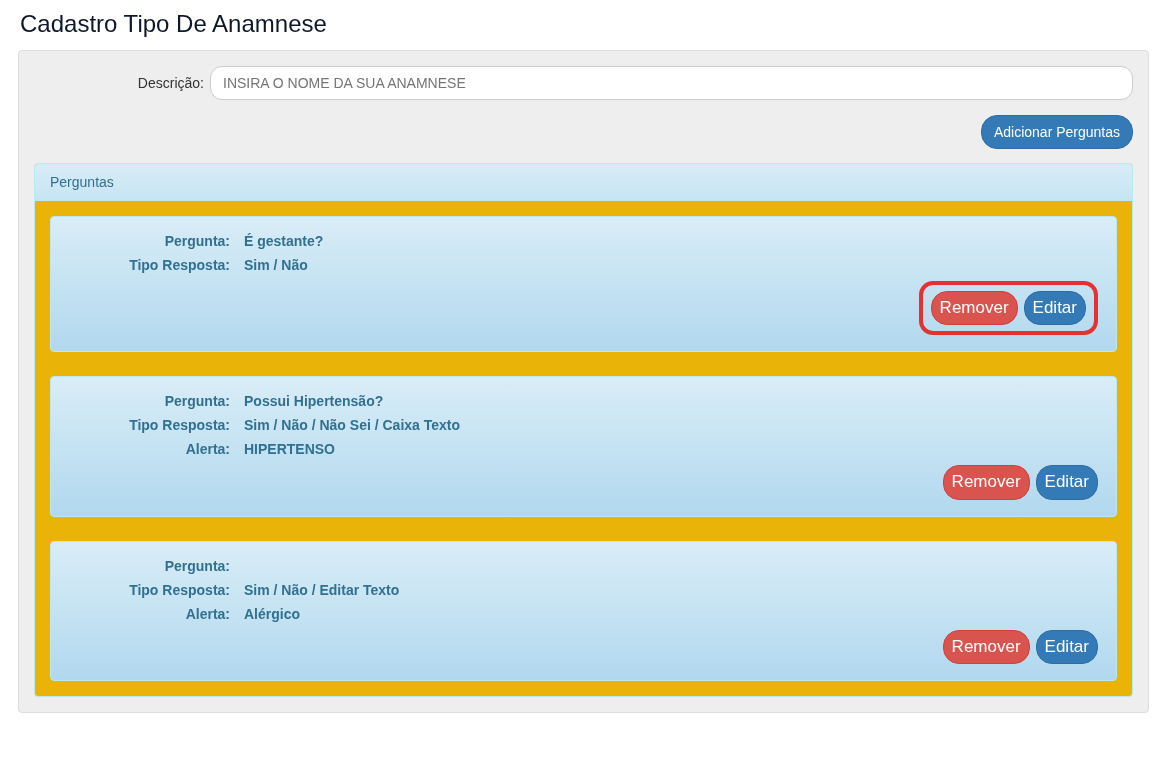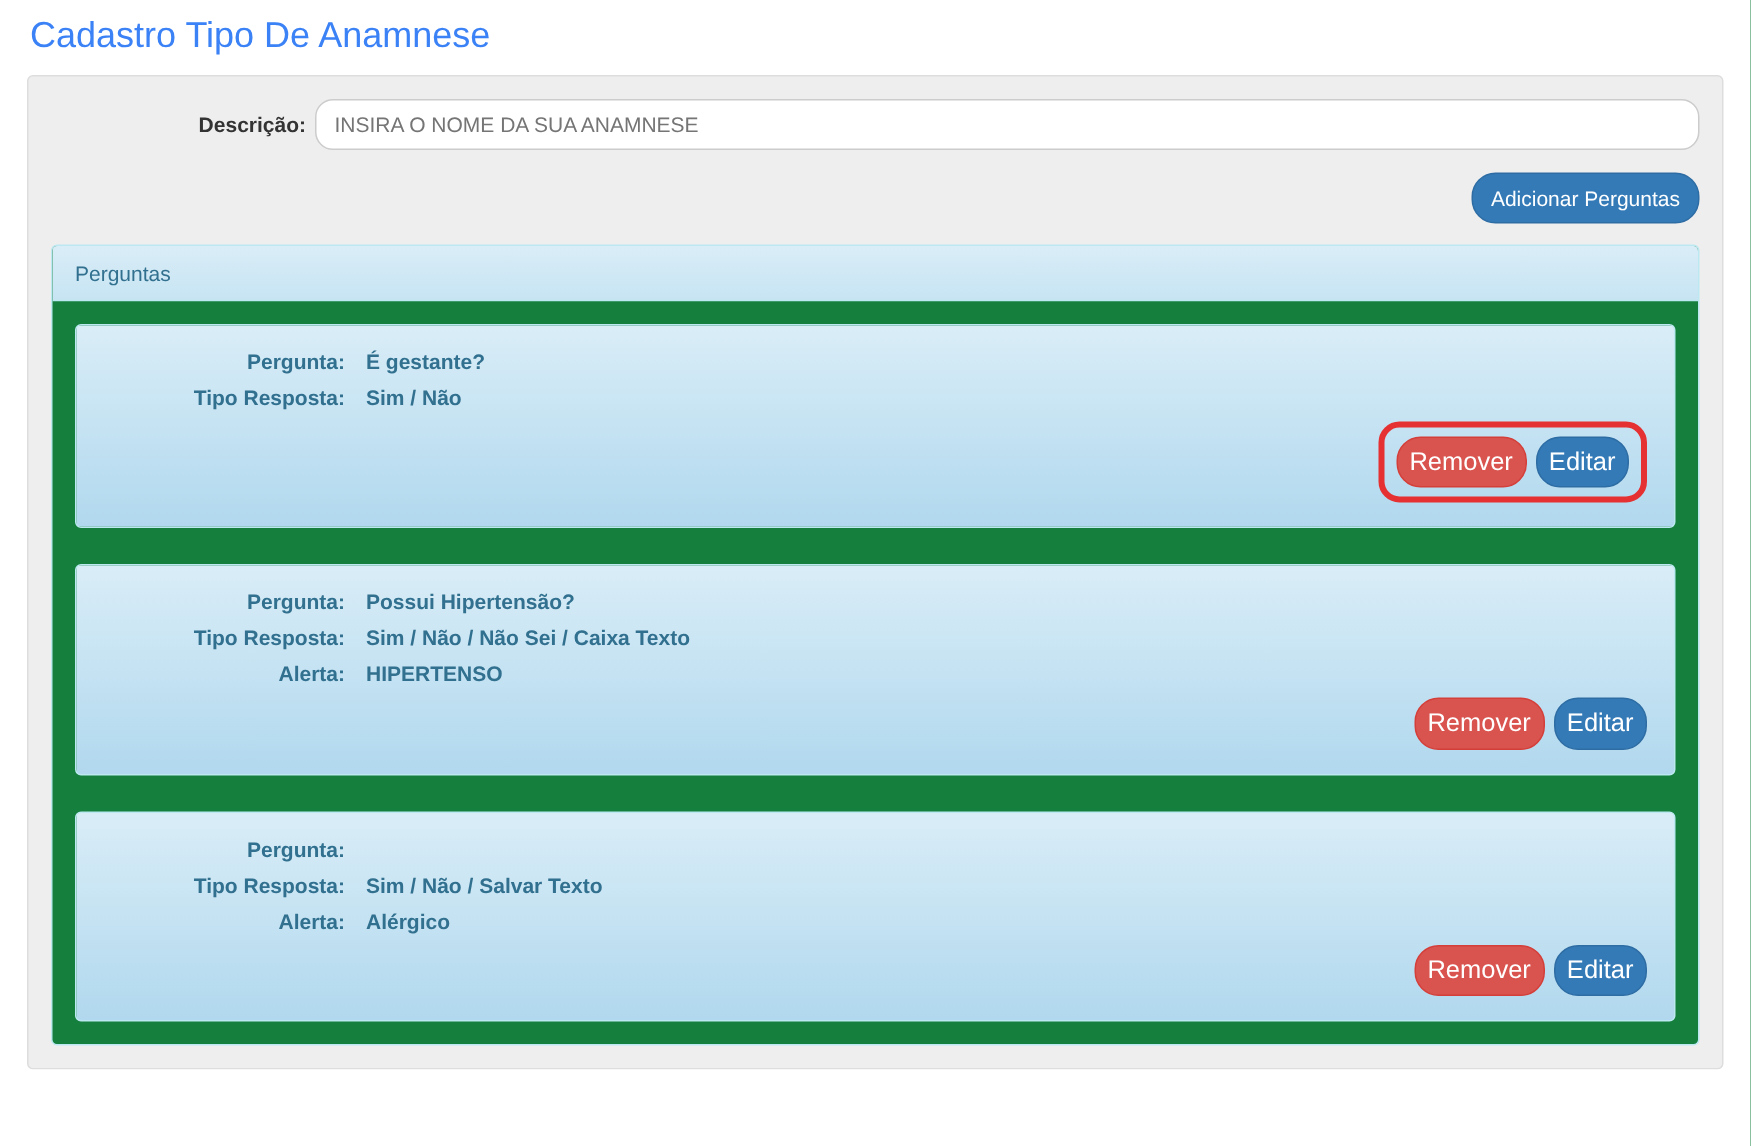--- a/index.html
+++ b/index.html
@@ -1,28 +1,28 @@
 <!DOCTYPE html>
 <html><head>
 <meta charset="utf-8">
 <style>
   * { box-sizing: border-box; margin: 0; padding: 0; }
   body { font-family: "Helvetica Neue", Helvetica, Arial, sans-serif; font-size: 14px; background: #fff; color: #333; }
-  .page-title { font-size: 24px; color: #3b82f6; font-weight: 500; padding: 10px 20px 8px 20px; }
+  .page-title { font-size: 24px; color: #0f172a; font-weight: 500; padding: 10px 20px 8px 20px; }
   .main-panel { background: #eeeeee; border: 1px solid #ddd; border-radius: 4px; margin: 4px 18px 0 18px; padding: 15px; }
   .form-row { display: flex; align-items: center; margin-bottom: 15px; }
-  .form-label { width: 176px; text-align: right; padding-right: 6px; font-weight: 700; color: #333; font-size: 14px; }
+  .form-label { width: 176px; text-align: right; padding-right: 6px; font-weight: 400; color: #333; font-size: 14px; }
   .form-input { flex: 1; height: 34px; padding: 6px 12px; border: 1px solid #ccc; border-radius: 12px; font-size: 14px; color: #555; background: #fff; }
   .btn { display: inline-block; padding: 6px 12px; font-size: 14px; border-radius: 16px; cursor: pointer; border: 1px solid transparent; color: #fff; line-height: 1.43; font-weight: 400; }
   .btn-primary { background-color: #337ab7; border-color: #2e6da4; }
   .btn-danger  { background-color: #d9534f; border-color: #d43f3a; }
   .btn-success { background-color: #5cb85c; border-color: #4cae4c; }
   .btn-sm { padding: 4px 8px; font-size: 17px; }
   .right-row { display: flex; justify-content: flex-end; margin-bottom: 14px; }
-  .panel { border: 1px solid #bce8f1; border-radius: 4px; background: #15803d; }
+  .panel { border: 1px solid #bce8f1; border-radius: 4px; background: #eab308; }
   .panel-heading { background: linear-gradient(to bottom,#d9edf7 0,#c7e4f3 100%); border-bottom: 1px solid #bce8f1; border-top-left-radius: 3px; border-top-right-radius: 3px; padding: 10px 15px; color: #31708f; font-size: 14px; }
   .panel-body { padding: 15px; }
   .question-card { background: linear-gradient(to bottom,#d9edf7 0,#b1d8ee 100%); border: 1px solid #bce8f1; border-radius: 4px; padding: 16px 18px; margin-bottom: 24px; position: relative; }
   .question-card:last-child { margin-bottom: 0; }
   .q-row { display: flex; margin-bottom: 8px; }
   .q-label { width: 175px; text-align: right; padding-right: 14px; font-weight: 700; color: #31708f; }
   .q-value { color: #31708f; font-weight: 700; }
   .q-actions { display: flex; justify-content: flex-end; gap: 6px; margin-top: 4px; }
   .red-callout { border: 4px solid #e53131; border-radius: 14px; padding: 6px 8px; display: inline-flex; gap: 6px; align-items: center; }
   .footer-actions { display: flex; justify-content: flex-end; gap: 6px; margin-top: 22px; }
@@ -84,21 +84,21 @@
           <button class="btn btn-primary btn-sm">Editar</button>
         </div>
       </div>
 
       <div class="question-card">
         <div class="q-row">
           <div class="q-label">Pergunta:</div>
         </div>
         <div class="q-row">
           <div class="q-label">Tipo Resposta:</div>
-          <div class="q-value">Sim / Não / Salvar Texto</div>
+          <div class="q-value">Sim / Não / Editar Texto</div>
         </div>
         <div class="q-row">
           <div class="q-label">Alerta:</div>
           <div class="q-value">Alérgico</div>
         </div>
         <div class="q-actions">
           <button class="btn btn-danger btn-sm">Remover</button>
           <button class="btn btn-primary btn-sm">Editar</button>
         </div>
       </div>

